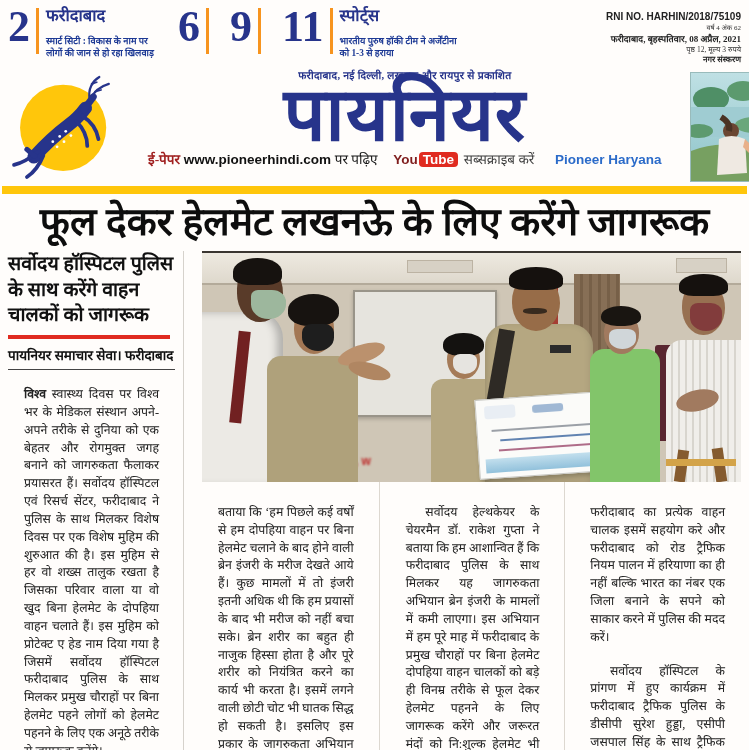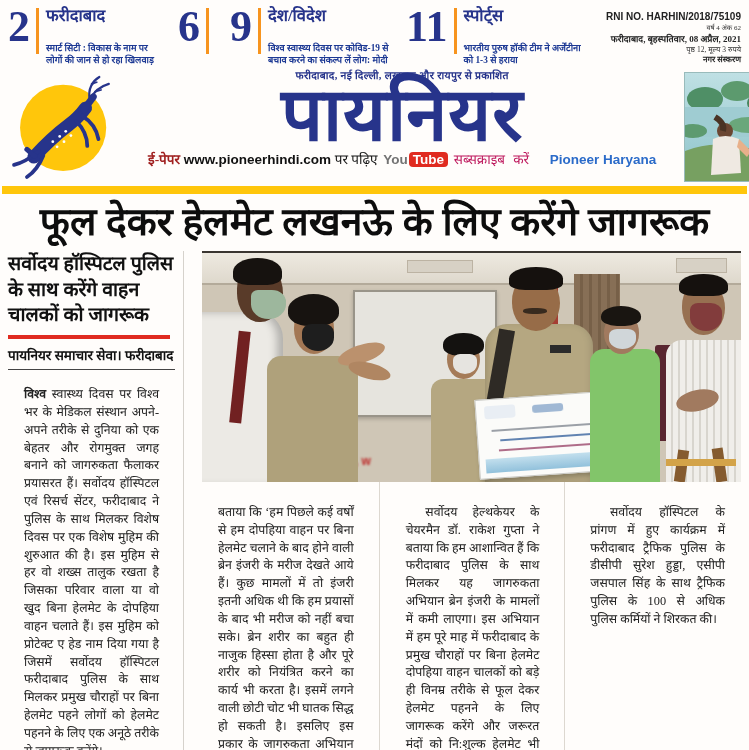--- a/index.html
+++ b/index.html
@@ -5,41 +5,41 @@
   html,body{margin:0;padding:0;background:#e9e9e9;}
   .page{position:relative;width:749px;height:750px;background:#fffdfb;overflow:hidden;
         font-family:"Liberation Serif","DejaVu Serif",serif;color:#1c1c1c;}
   
   .indexbar{display:flex;align-items:flex-start;padding:6px 8px 2px 8px;height:58px;}
   .idx{display:flex;align-items:flex-start;margin-right:14px;}
   .idx-num{font-family:"Liberation Serif",serif;font-weight:bold;font-size:44px;line-height:0.95;color:#27348B;}
   .idx-sep{width:3px;height:46px;background:#F7941E;margin:2px 7px 0 6px;}
   .idx-body{padding-top:1px;}
   .idx-title{font-size:16.5px;font-weight:bold;color:#27348B;line-height:1.1;}
-  .idx-teaser{font-size:9.3px;font-weight:bold;color:#1d3994;line-height:1.3;margin-top:17px;}
+  .idx-teaser{font-size:9.3px;font-weight:bold;color:#1d3994;line-height:1.3;margin-top:10px;}
   .w118{width:118px}.w82{width:82px}.w124{width:124px}.w120{width:120px}
   .issue{margin-left:auto;text-align:right;padding-top:4px;line-height:1.35;}
   .issue .rni{font-family:"Liberation Sans",sans-serif;font-size:10px;color:#222;font-weight:bold;}
   .issue .vol{font-size:7px;color:#333;}
   .issue .date{font-size:9px;font-weight:bold;color:#222;}
   .issue .pp{font-size:7.5px;color:#333;}
   .issue .ed{font-size:8px;font-weight:bold;color:#222;}
   
   .masthead{display:flex;align-items:flex-start;padding:0 8px;height:120px;gap:28px;}
   .logo{width:112px;height:118px;flex:0 0 auto;margin-top:2px;}
   .mh-center{flex:1;display:flex;flex-direction:column;align-items:center;margin-top:2px;}
   .pubs{font-size:10.5px;font-weight:bold;color:#27348B;letter-spacing:.3px;}
   .title{font-size:74px;font-weight:bold;color:#27348B;line-height:1.0;letter-spacing:1px;margin-top:-4px;}
   .epaper{font-size:13.5px;margin-top:-2px;white-space:nowrap;font-family:"Liberation Sans",sans-serif;}
   .epaper .pre{color:#a02020;font-weight:bold;font-family:"Liberation Serif",serif;}
   .epaper .url{font-weight:bold;color:#111;}
   .epaper .suf{font-family:"Liberation Serif",serif;color:#111;}
-  .yt-you{font-weight:bold;color:#737373;margin-left:2px;}
+  .yt-you{font-weight:bold;color:#7f1d1d;margin-left:12px;}
   .yt-tube{background:#E02B20;color:#fff;font-weight:bold;border-radius:4px;padding:0 4px;margin-left:1px;}
-  .sub{font-family:Liberation Mono, monospace;color:#be185d;margin-left:2px;}
+  .sub{font-family:Liberation Serif, serif;color:#404040;margin-left:2px;}
   .brand{color:#2b6bc9;font-weight:bold;margin-left:17px;}
   .promo{flex:0 0 auto;display:flex;align-items:center;margin-top:6px;}
   .promo-thumb{width:84px;height:108px;border:1px solid #9bb;overflow:hidden;position:relative;flex:0 0 auto;}
   .promo-box{display:flex;align-items:center;margin-left:6px;}
   .brace{font-family:"DejaVu Sans",sans-serif;font-size:72px;color:#5b5ea6;font-weight:200;transform:scaleY(1.35);line-height:1;}
   .yellowbar{height:8px;background:#FFC60B;margin:0 2px;}
   
   .headline{font-size:39px;font-weight:bold;color:#0d0d0d;text-align:center;padding:8px 6px 6px 6px;line-height:1.05;}
   
   .article{display:grid;grid-template-columns:176px 1fr 1fr 1fr;grid-template-rows:231px auto;column-gap:18px;margin:2px 8px 0 8px;}
@@ -76,24 +76,20 @@
         <div class="idx-teaser">स्मार्ट सिटी : विकास के नाम पर लोगों की जान से हो रहा खिलवाड़</div>
       </span>
     </div>
     <div class="idx">
       <span class="idx-num">6</span>
       <span class="idx-sep"></span>
     </div>
     <div class="idx">
       <span class="idx-num">9</span>
       <span class="idx-sep"></span>
-      <span class="idx-body w124">
-        <div class="idx-title">देश/विदेश</div>
-        <div class="idx-teaser">विश्व स्वास्थ्य दिवस पर कोविड-19 से बचाव करने का संकल्प लें लोग: मोदी</div>
-      </span>
     </div>
     <div class="idx">
       <span class="idx-num">11</span>
       <span class="idx-sep"></span>
       <span class="idx-body w120">
         <div class="idx-title">स्पोर्ट्स</div>
         <div class="idx-teaser">भारतीय पुरुष हॉकी टीम ने अर्जेंटीना को 1-3 से हराया</div>
       </span>
     </div>
     <div class="issue">
@@ -257,16 +253,17 @@
       </div>
     </div>
 
     <div class="bcol c2 bodytext">
       <p>बताया कि ‘हम पिछले कई वर्षों से हम दोपहिया वाहन पर बिना हेलमेट चलाने के बाद होने वाली ब्रेन इंजरी के मरीज देखते आये हैं। कुछ मामलों में तो इंजरी इतनी अधिक थी कि हम प्रयासों के बाद भी मरीज को नहीं बचा सके। ब्रेन शरीर का बहुत ही नाजुक हिस्सा होता है और पूरे शरीर को नियंत्रित करने का कार्य भी करता है। इसमें लगने वाली छोटी चोट भी घातक सिद्ध हो सकती है। इसलिए इस प्रकार के जागरुकता अभियान की बहुत जरूरत महसूस होती थी।</p>
     </div>
     <div class="bcol c3 bodytext">
       <p class="indent">सर्वोदय हेल्थकेयर के चेयरमैन डॉ. राकेश गुप्ता ने बताया कि हम आशान्वित हैं कि फरीदाबाद पुलिस के साथ मिलकर यह जागरुकता अभियान ब्रेन इंजरी के मामलों में कमी लाएगा। इस अभियान में हम पूरे माह में फरीदाबाद के प्रमुख चौराहों पर बिना हेलमेट दोपहिया वाहन चालकों को बड़े ही विनम्र तरीके से फूल देकर हेलमेट पहनने के लिए जागरूक करेंगे और जरूरत मंदों को नि:शुल्क हेलमेट भी वितरित करेंगे। हम यही चाहते हैं कि</p>
     </div>
     <div class="bcol c4 bodytext">
+      <p>फरीदाबाद का प्रत्येक वाहन चालक इसमें सहयोग करे और फरीदाबाद को रोड ट्रैफिक नियम पालन में हरियाणा का ही नहीं बल्कि भारत का नंबर एक जिला बनाने के सपने को साकार करने में पुलिस की मदद करें।</p>
       <p class="indent">सर्वोदय हॉस्पिटल के प्रांगण में हुए कार्यक्रम में फरीदाबाद ट्रैफिक पुलिस के डीसीपी सुरेश हुड्डा, एसीपी जसपाल सिंह के साथ ट्रैफिक पुलिस के 100 से अधिक पुलिस कर्मियों ने शिरकत की।</p>
     </div>
   </div>
 </div>
 
 </body></html>

